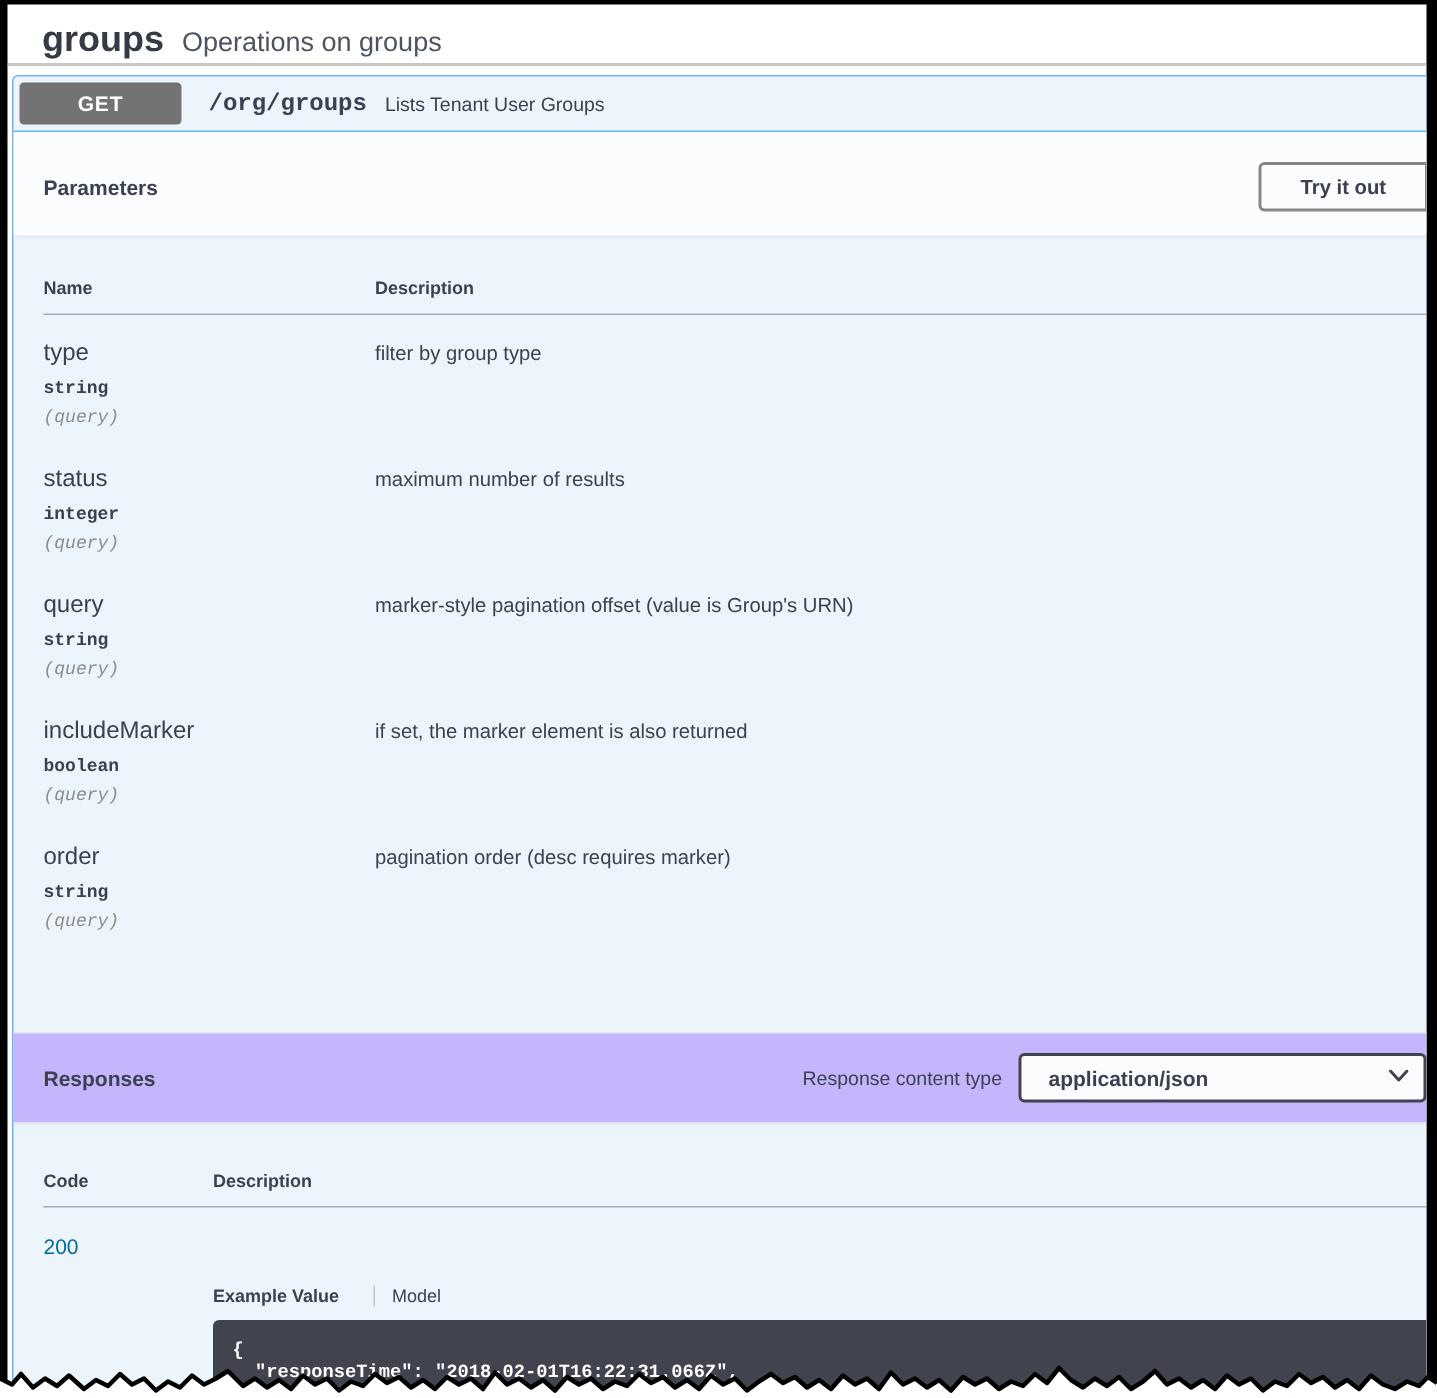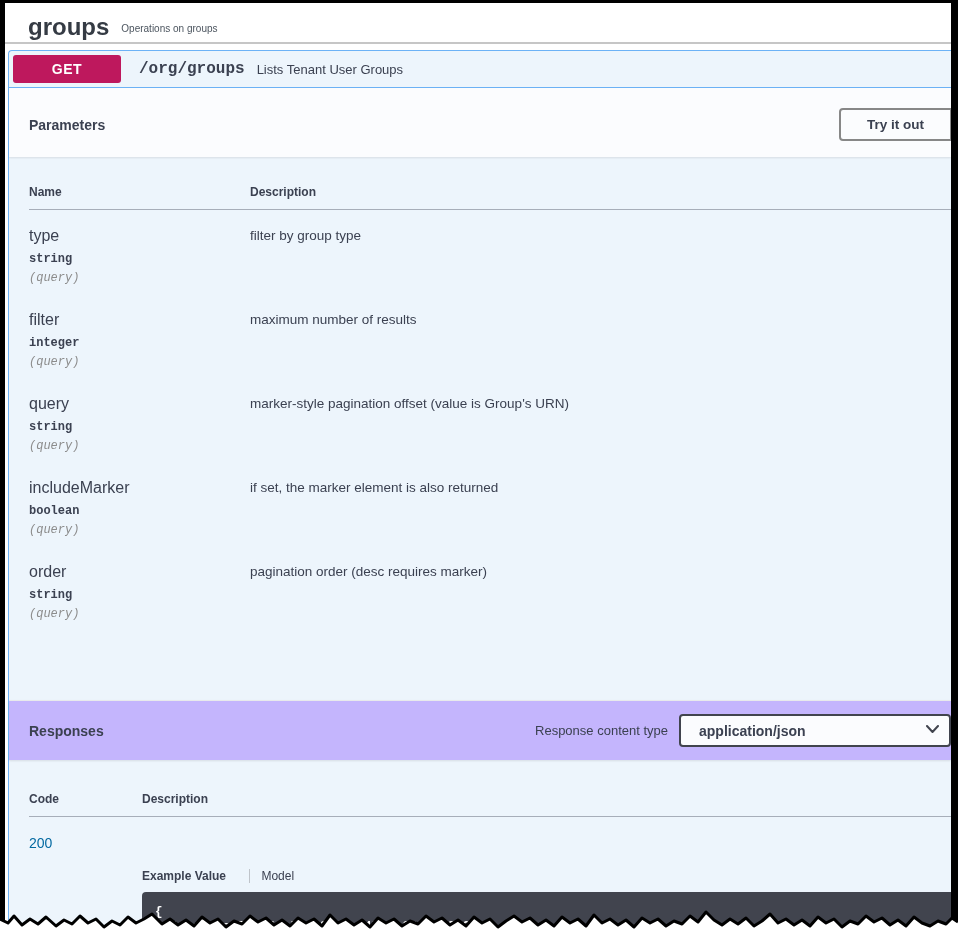--- a/index.html
+++ b/index.html
@@ -6,48 +6,48 @@
   html,body { background:#ffffff; }
   body { font-family:"Liberation Sans", sans-serif; color:#3b4151; }
 
   .screen { position:relative; width:958px; height:932px; background:#000; overflow:hidden; }
   .inner  { position:absolute; left:5px; top:3px; right:7px; bottom:0; background:#fff; overflow:hidden; }
 
   
   .tag-header { display:flex; align-items:center; gap:12px; padding:8px 16px 0 23px; height:41px;
                 border-bottom:2px solid #c6c6c6; }
   .tag-title { font-size:24px; font-weight:bold; color:#353b44; line-height:28px; }
-  .tag-desc  { font-size:10px; color:#4c555f; position:relative; top:2px; }
+  .tag-desc  { font-size:18px; color:#4c555f; position:relative; top:2px; }
 
   
   .opblock { position:absolute; top:47px; left:3px; right:0; bottom:0;
              background:#edf5fc; border:1px solid #6cb2f6; border-right:0; border-bottom:0;
              border-radius:4px 0 0 0; }
 
   .op-summary { height:37px; display:flex; align-items:center; padding:0 10px 0 4px;
                 border-bottom:1px solid #6cb2f6; cursor:pointer; }
-  .method-badge { width:108px; text-align:center; background:#be185d; color:#fff;
+  .method-badge { width:108px; text-align:center; background:#737373; color:#fff;
                   font-size:14px; font-weight:bold; letter-spacing:.5px;
                   padding:6px 0; border-radius:3px; }
   .op-path { font-family:"Liberation Mono", monospace; font-weight:bold; font-size:16px;
              color:#3b4151; margin-left:18px; }
   .op-desc { font-size:13px; color:#3b4151; margin-left:12px; }
 
   
   .section-header { background:#fbfcfe; display:flex; align-items:center;
                     padding:20px 0 16px 20px; box-shadow:0 1px 2px rgba(0,0,0,.10); }
   .section-title { font-size:14px; font-weight:bold; color:#3b4151; }
 
   .btn-tryout { margin-left:auto; width:112px; height:33px; background:#fbfcfe;
                 border:2px solid #878787; border-radius:4px 0 0 4px; border-right-width:1px;
                 font-family:"Liberation Sans", sans-serif;
                 font-size:13.5px; font-weight:bold; color:#3b4151; cursor:pointer; }
 
   
-  .params-body { padding:20px 0 12px 20px; }
+  .params-body { padding:20px 0 0 20px; }
   table { border-collapse:collapse; width:100%; }
   th { text-align:left; font-size:12px; font-weight:bold; color:#3b4151;
        padding:8px 0 10px 0; border-bottom:1px solid rgba(59,65,81,.22); }
   .col-name { width:221px; }
   .col-code { width:113px; }
   td { vertical-align:top; padding:16px 0 8px 0; }
   .param-name { font-size:16px; color:#3b4151; line-height:19px; }
   .param-type { font-family:"Liberation Mono", monospace; font-weight:bold; font-size:12px;
                 color:#3b4151; margin-top:7px; line-height:15px; }
   .param-in   { font-family:"Liberation Mono", monospace; font-style:italic; font-size:12px;
@@ -119,21 +119,21 @@
                 <div class="param-name">type</div>
                 <div class="param-type">string</div>
                 <div class="param-in">(query)</div>
               </td>
               <td>
                   <div class="param-desc">filter by group type</div>
                 </td>
             </tr>
             <tr>
               <td>
-                <div class="param-name">filter</div>
+                <div class="param-name">status</div>
                 <div class="param-type">integer</div>
                 <div class="param-in">(query)</div>
               </td>
               <td>
                   <div class="param-desc">maximum number of results</div>
                 </td>
             </tr>
             <tr>
               <td>
                 <div class="param-name">query</div>

